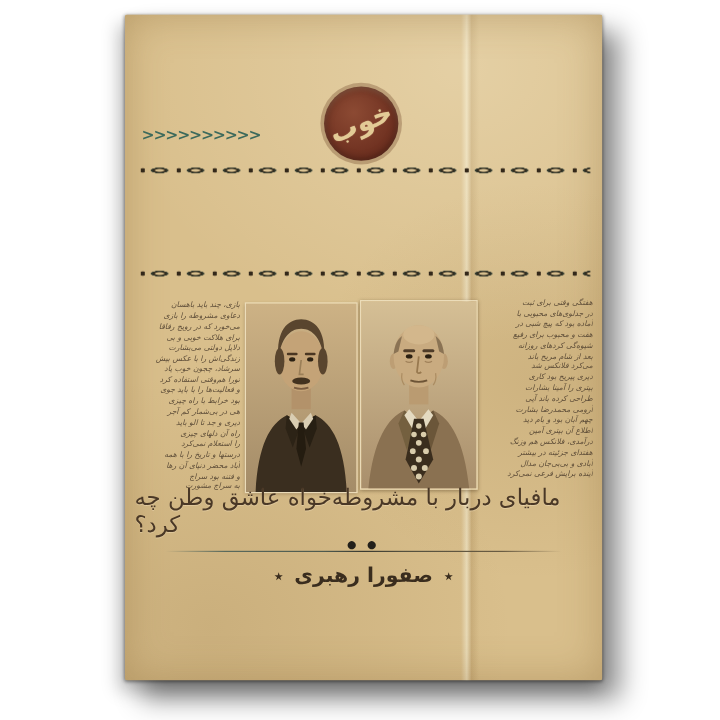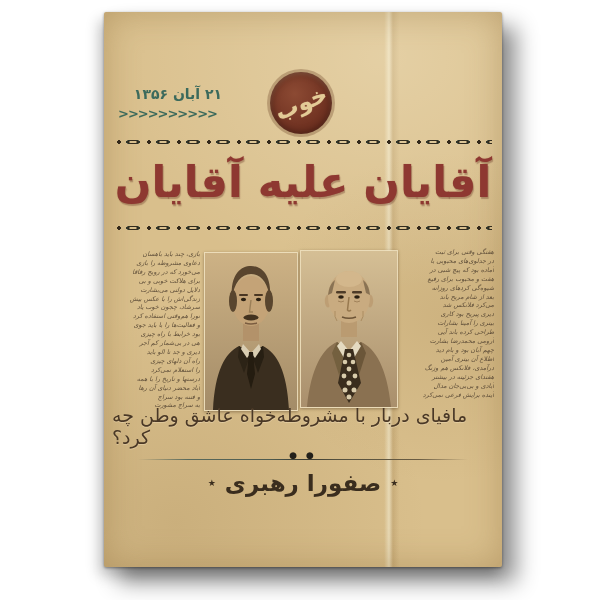--- a/index.html
+++ b/index.html
@@ -55,37 +55,35 @@
   .photo svg{display:block;}
 
   
   .subtitle{position:absolute;top:392px;left:8px;right:8px;text-align:left;direction:rtl;
     font-size:19px;color:#4a3826;text-shadow:0 1px 0 rgba(255,240,210,.3);}
   .rule{position:absolute;top:447px;left:34px;right:34px;height:1px;
     background:linear-gradient(90deg, rgba(80,60,40,0), #5a6a5c 15%, #4e5a4e 40%, #3a3a30 50%, #54503e 60%, #6a5c42 85%, rgba(80,60,40,0));}
   .rule-dots{position:absolute;top:438px;left:0;right:0;text-align:center;font-size:9px;color:#23201a;letter-spacing:3px;}
   .author-row{position:absolute;top:458px;left:0;right:0;display:flex;justify-content:center;align-items:center;
     gap:9px;direction:rtl;}
-  .author-name{font-size:23px;font-weight:bold;color:#3a2d1e;direction:rtl;}
+  .author-name{font-size:17px;font-weight:bold;color:#3a2d1e;direction:rtl;}
   .ornament{font-size:15px;color:#3a2d1e;}
 </style>
 </head>
 <body>
 
 <div class="stage">
   <div class="cover">
 
-    <div class="date">۲۱ آبان ۱۳۵۶</div>
     <div class="arrows">&gt;&gt;&gt;&gt;&gt;&gt;&gt;&gt;&gt;&gt;</div>
     <div class="logo">
       <span class="logo-text">خوب</span>
     </div>
 
     <div class="chain one"></div>
-    <div class="title">آقایان علیه آقایان</div>
     <div class="chain two"></div>
 
     <div class="hand-col col-left">
         <div class="hand-line">بازی، چند باید باهسان</div>
         <div class="hand-line">دعاوی مشروطه را بازی</div>
         <div class="hand-line">می‌خورد که در رویج رفاقا</div>
         <div class="hand-line">برای هلاکت خوبی و بی</div>
         <div class="hand-line">دلایل دولتی می‌بشارت</div>
         <div class="hand-line">زندگی‌اش را با عکس بیش</div>
         <div class="hand-line">سرشاد، چجون خوب یاد</div>

